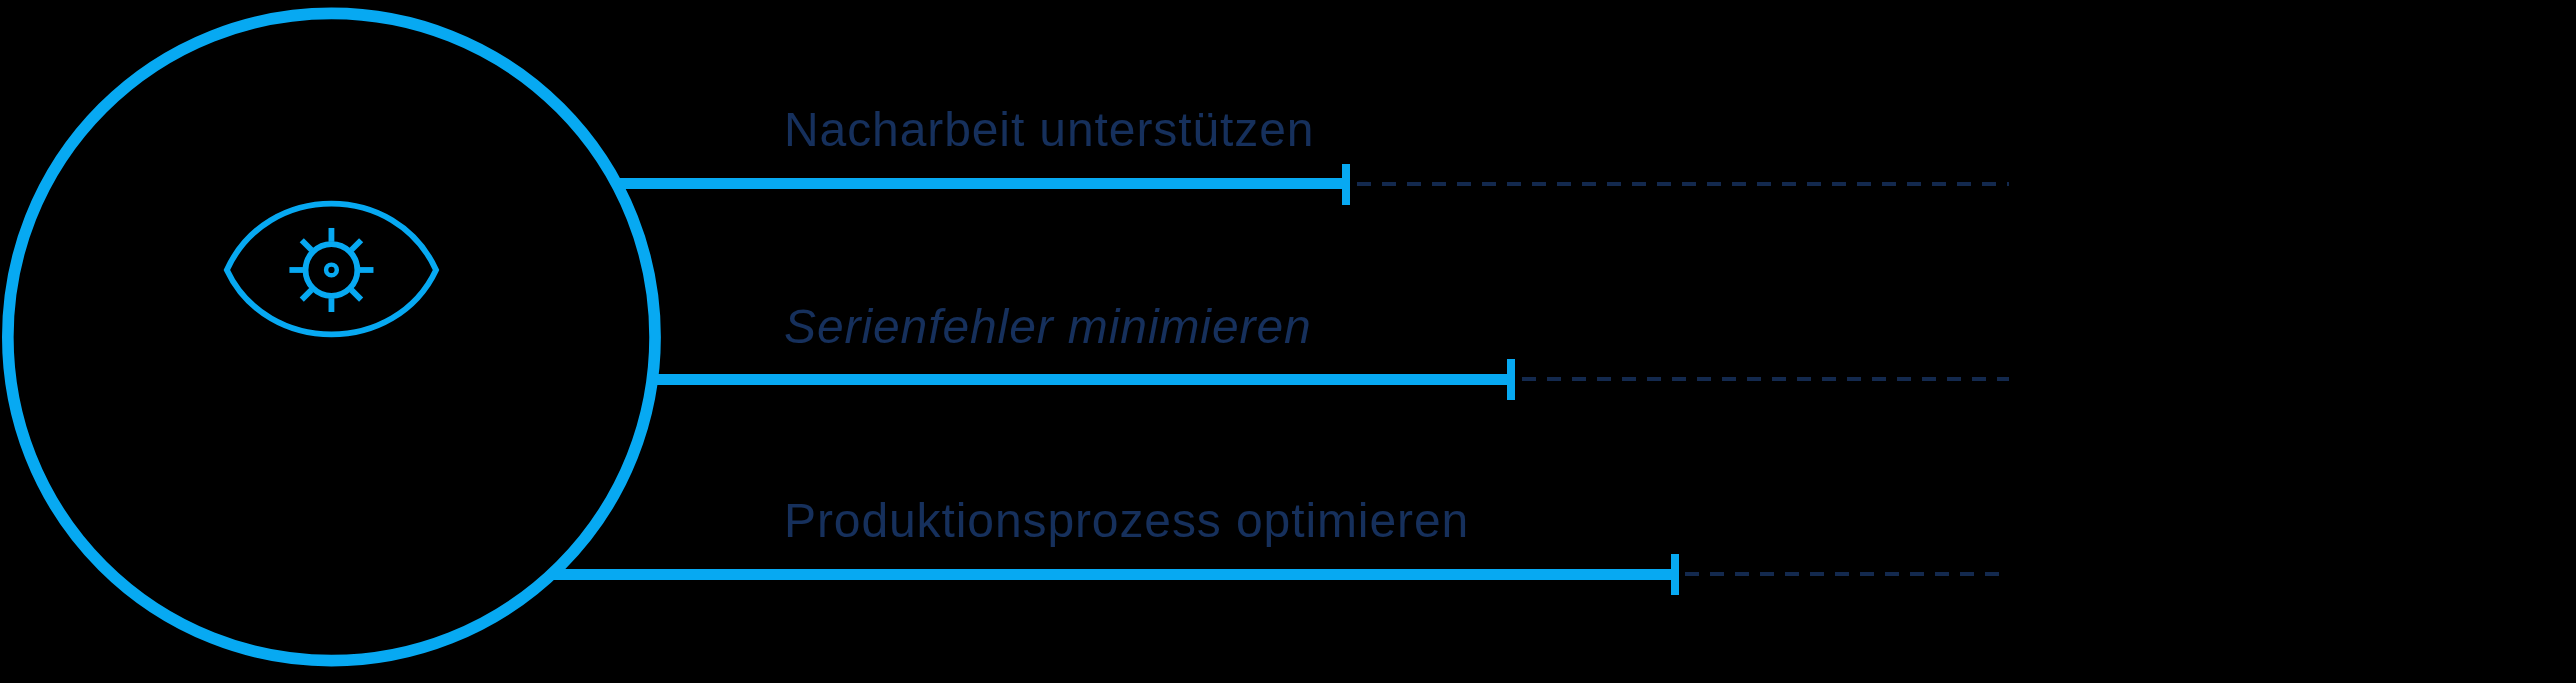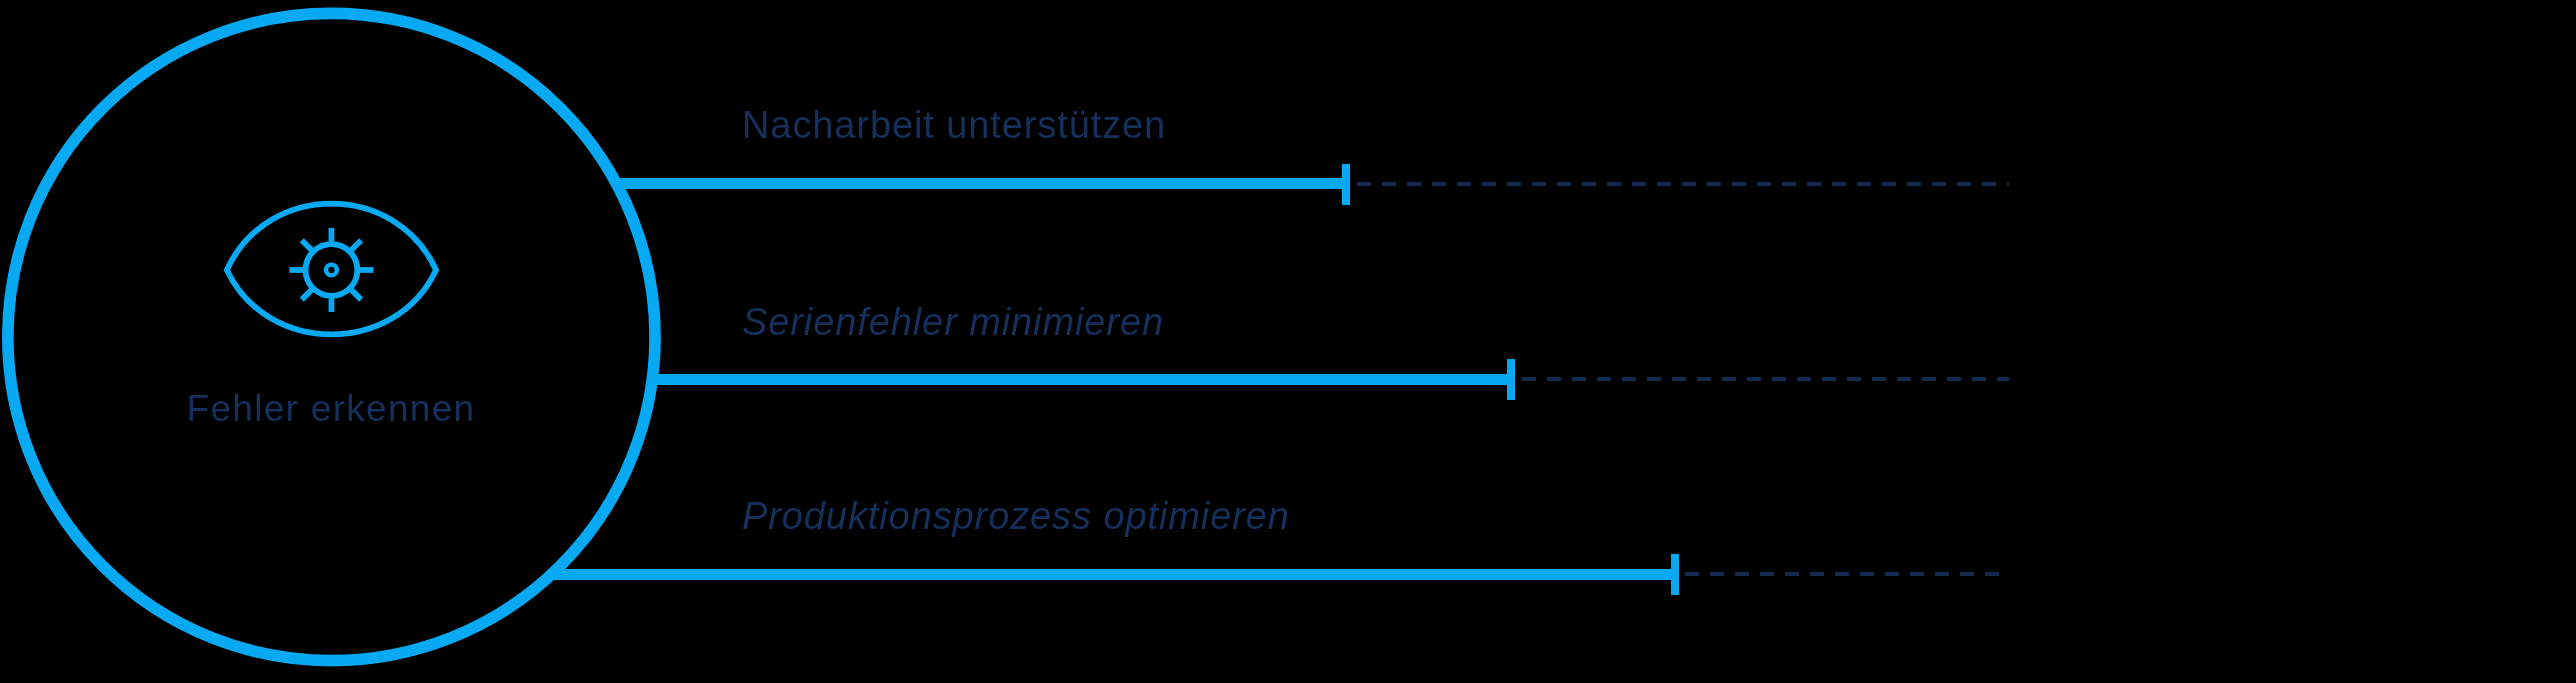--- a/index.html
+++ b/index.html
@@ -32,31 +32,31 @@
     transform: translateX(-50%);
     white-space: nowrap;
     color: #16305C;
     font-size: 37px;
     line-height: 1;
     letter-spacing: 1.3px;
     font-weight: 400;
   }
   .branch-label {
     position: absolute;
-    left: 742px;
+    left: 784px;
     white-space: nowrap;
     color: #16305C;
-    font-size: 38px;
+    font-size: 48px;
     line-height: 1;
     letter-spacing: 0.9px;
     font-weight: 400;
   }
   .b1 .branch-label { top: 106px; }
   .b2 .branch-label { top: 303px; font-style: italic; }
-  .b3 .branch-label { top: 497px; font-style: italic; }
+  .b3 .branch-label { top: 497px; }
 
   .solid-line {
     position: absolute;
     height: 10.7px;
     background: #07A9F2;
   }
   .b1 .solid-line { left: 613px; top: 178px; width: 729px; }
   .b2 .solid-line { left: 649px; top: 374px; width: 858px; }
   .b3 .solid-line { left: 549px; top: 569px; width: 1122px; }
 
@@ -106,21 +106,20 @@
         <line x1="401.5" y1="302" x2="417" y2="302"></line>
         <line x1="338.5" y1="302" x2="323" y2="302"></line>
         <line x1="392.3" y1="279.7" x2="403.2" y2="268.8"></line>
         <line x1="347.7" y1="279.7" x2="336.8" y2="268.8"></line>
         <line x1="392.3" y1="324.3" x2="403.2" y2="335.2"></line>
         <line x1="347.7" y1="324.3" x2="336.8" y2="335.2"></line>
       </g>
     </g>
   </svg>
 
-  <div class="hub-label">Fehler erkennen</div>
 
   <div class="branch b1">
     <div class="branch-label">Nacharbeit unterstützen</div>
     <div class="solid-line"></div>
     <div class="end-tick"></div>
     <div class="dashed-line"></div>
   </div>
 
   <div class="branch b2">
     <div class="branch-label">Serienfehler minimieren</div>

